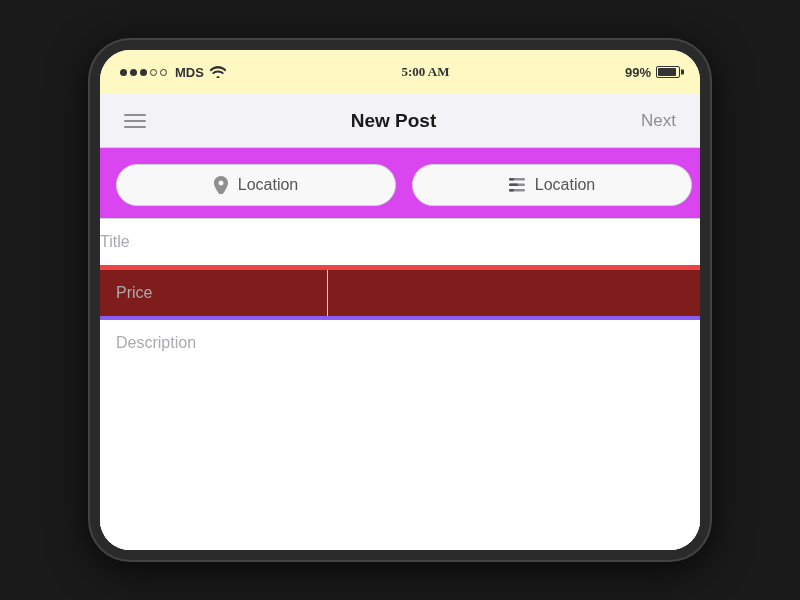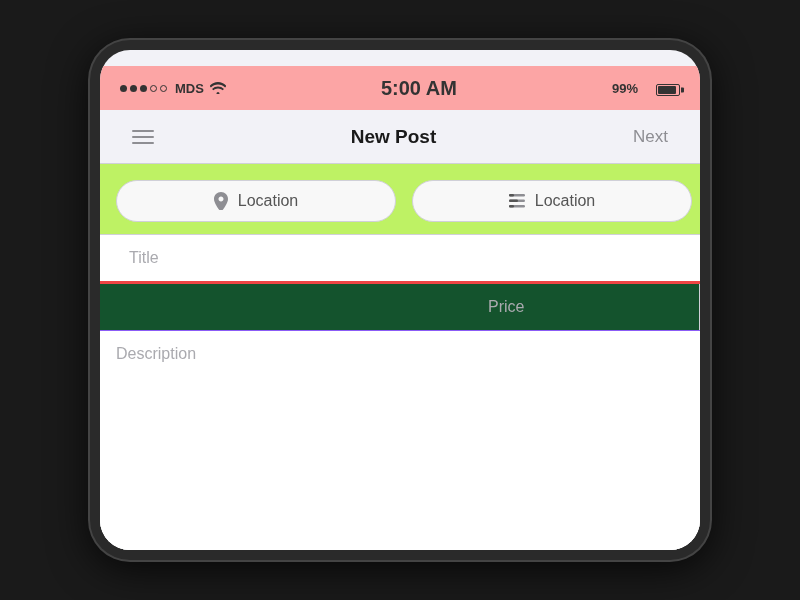--- a/index.html
+++ b/index.html
@@ -29,28 +29,27 @@
       height: 100%;
       background: #f2f2f7;
       border-radius: 30px;
       overflow: hidden;
       display: flex;
       flex-direction: column;
     }
 
     
     .status-bar {
-      background: #fca5a5;
+      background: #fef9c3;
       height: 44px;
       display: flex;
       align-items: center;
       justify-content: space-between;
       padding: 0 20px;
       flex-shrink: 0;
-      margin-top: 16px;
     }
 
     .status-left {
       display: flex;
       align-items: center;
       gap: 6px;
     }
 
     .signal-dots {
       display: flex;
@@ -71,29 +70,30 @@
     }
 
     .carrier-text {
       font-size: 13px;
       font-weight: 600;
       color: #333;
       margin-left: 2px;
     }
 
     .status-center {
-      font-size: 20px;
+      font-size: 13px;
       font-weight: 600;
       color: #333;
+      font-family: Liberation Serif, serif;
     }
 
     .status-right {
       display: flex;
-      align-items: flex-end;
-      gap: 18px;
+      align-items: center;
+      gap: 5px;
       font-size: 13px;
       font-weight: 600;
       color: #333;
     }
 
     .battery-icon {
       width: 24px;
       height: 12px;
       border: 1.5px solid #333;
       border-radius: 2px;
@@ -122,21 +122,21 @@
       border-radius: 1px;
     }
 
     
     .nav-bar {
       background: #f2f2f7;
       height: 54px;
       display: flex;
       align-items: center;
       justify-content: space-between;
-      padding: 0 32px;
+      padding: 0 24px;
       border-bottom: 1px solid #d0d0d8;
       flex-shrink: 0;
     }
 
     .hamburger-icon {
       display: flex;
       flex-direction: column;
       gap: 4px;
       cursor: pointer;
     }
@@ -166,21 +166,21 @@
       flex: 1;
       display: flex;
       flex-direction: column;
     }
 
     
     .filter-row {
       display: flex;
       gap: 16px;
       padding: 16px 8px 12px 16px;
-      background: #bef264;
+      background: #d946ef;
     }
 
     .filter-btn {
       flex: 1;
       height: 42px;
       border: 1.5px solid #d0d0d8;
       border-radius: 22px;
       background: #f8f8f8;
       display: flex;
       align-items: center;
@@ -191,49 +191,48 @@
 
     .filter-btn-text {
       font-size: 16px;
       color: #555;
       font-weight: 400;
     }
 
     
     .form-field {
       border-top: 1px solid #d0d0d8;
-      padding: 14px 29px;
+      padding: 14px 0;
       background: #ffffff;
     }
 
     .form-field-placeholder {
       font-size: 16px;
       color: #aaaaaf;
     }
 
     .price-location-row {
       display: flex;
-      border-top: 3px solid #ef4444;
-      background: #14532d;
-      justify-content: flex-end;
+      border-top: 5px solid #ef4444;
+      background: #7f1d1d;
     }
 
     .price-field {
       flex: 0 0 38%;
       padding: 14px 16px;
       border-right: 1px solid #d0d0d8;
     }
 
     .specific-location-field {
       flex: 1;
       padding: 14px 16px;
     }
 
     .description-field {
-      border-top: 1px solid #8b5cf6;
+      border-top: 4px solid #8b5cf6;
       padding: 14px 16px;
       background: #ffffff;
       flex: 1;
     }
   </style>
 </head>
 <body>
 
 <div class="phone-shell">
   <div class="phone-screen">

